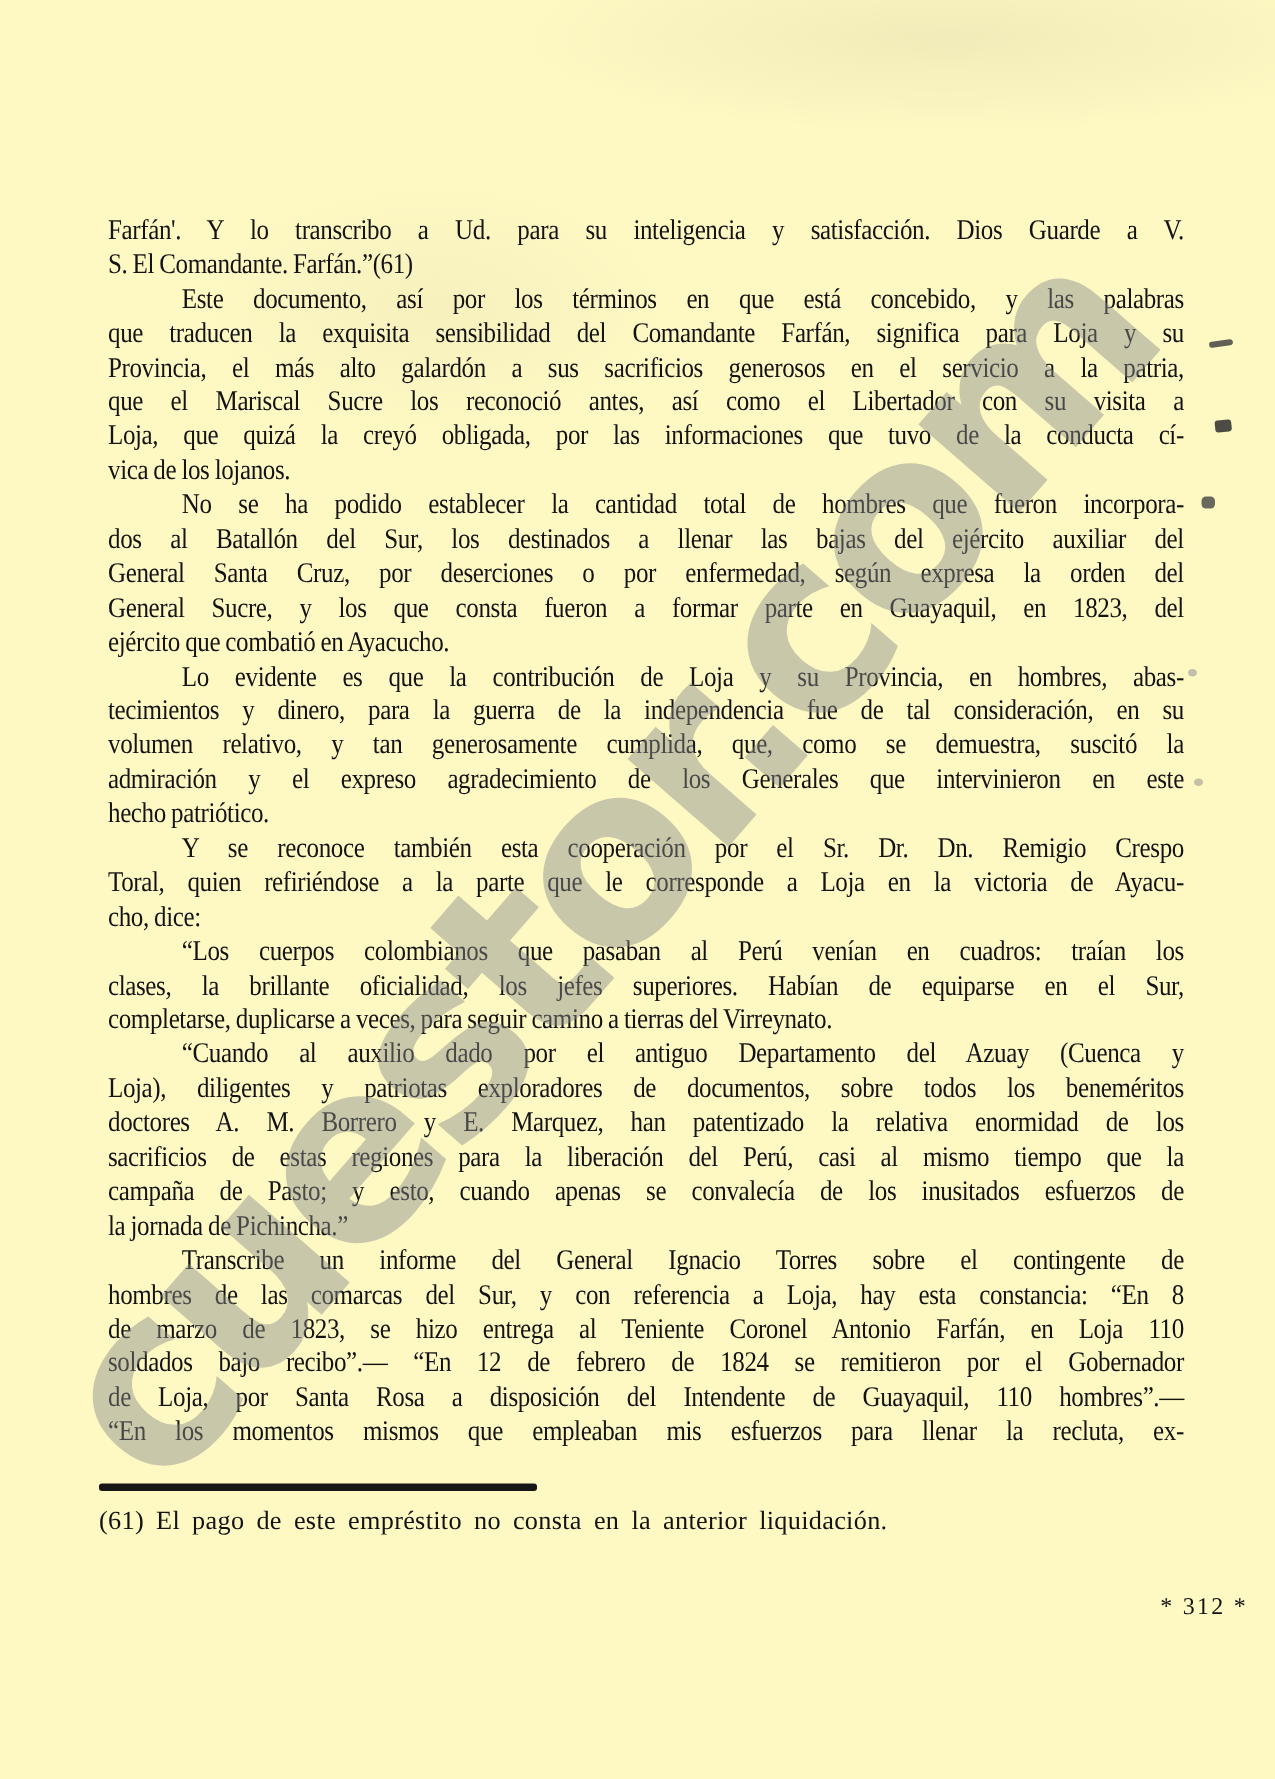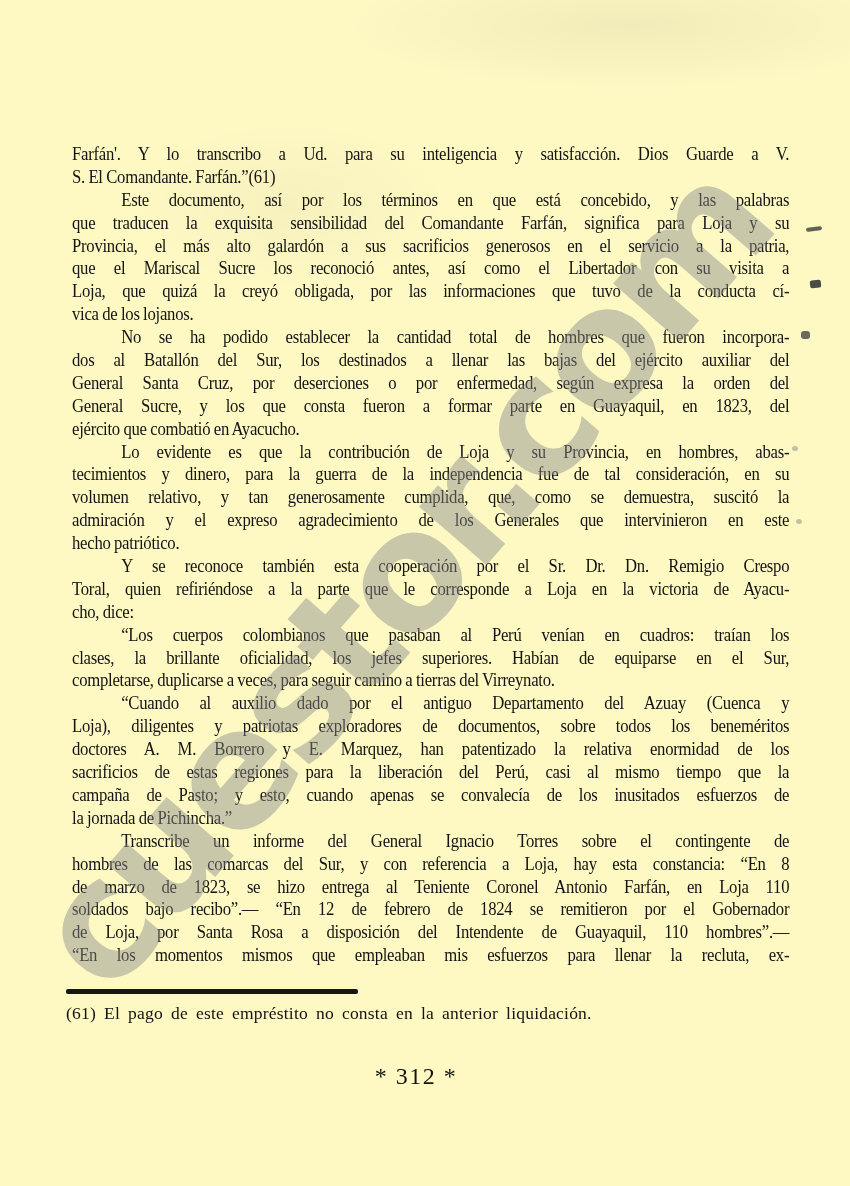--- a/index.html
+++ b/index.html
@@ -63,22 +63,22 @@
     width:720px;
     font-size:17.5px;
     letter-spacing:0.2px;
     word-spacing:3.5px;
     z-index:2;
   }
   #pagenum{
     position:absolute;
     left:0;top:1063px;
     width:832px;
-    text-align:center;
-    font-size:24px;
+    text-align:right;
+    font-size:16px;
     letter-spacing:1.5px;
     z-index:2;
   }
   .speck{position:absolute;z-index:3;}
   .smudge{position:absolute;z-index:1;pointer-events:none;}
 </style>
 </head>
 <body>
 
 <div id="page">

